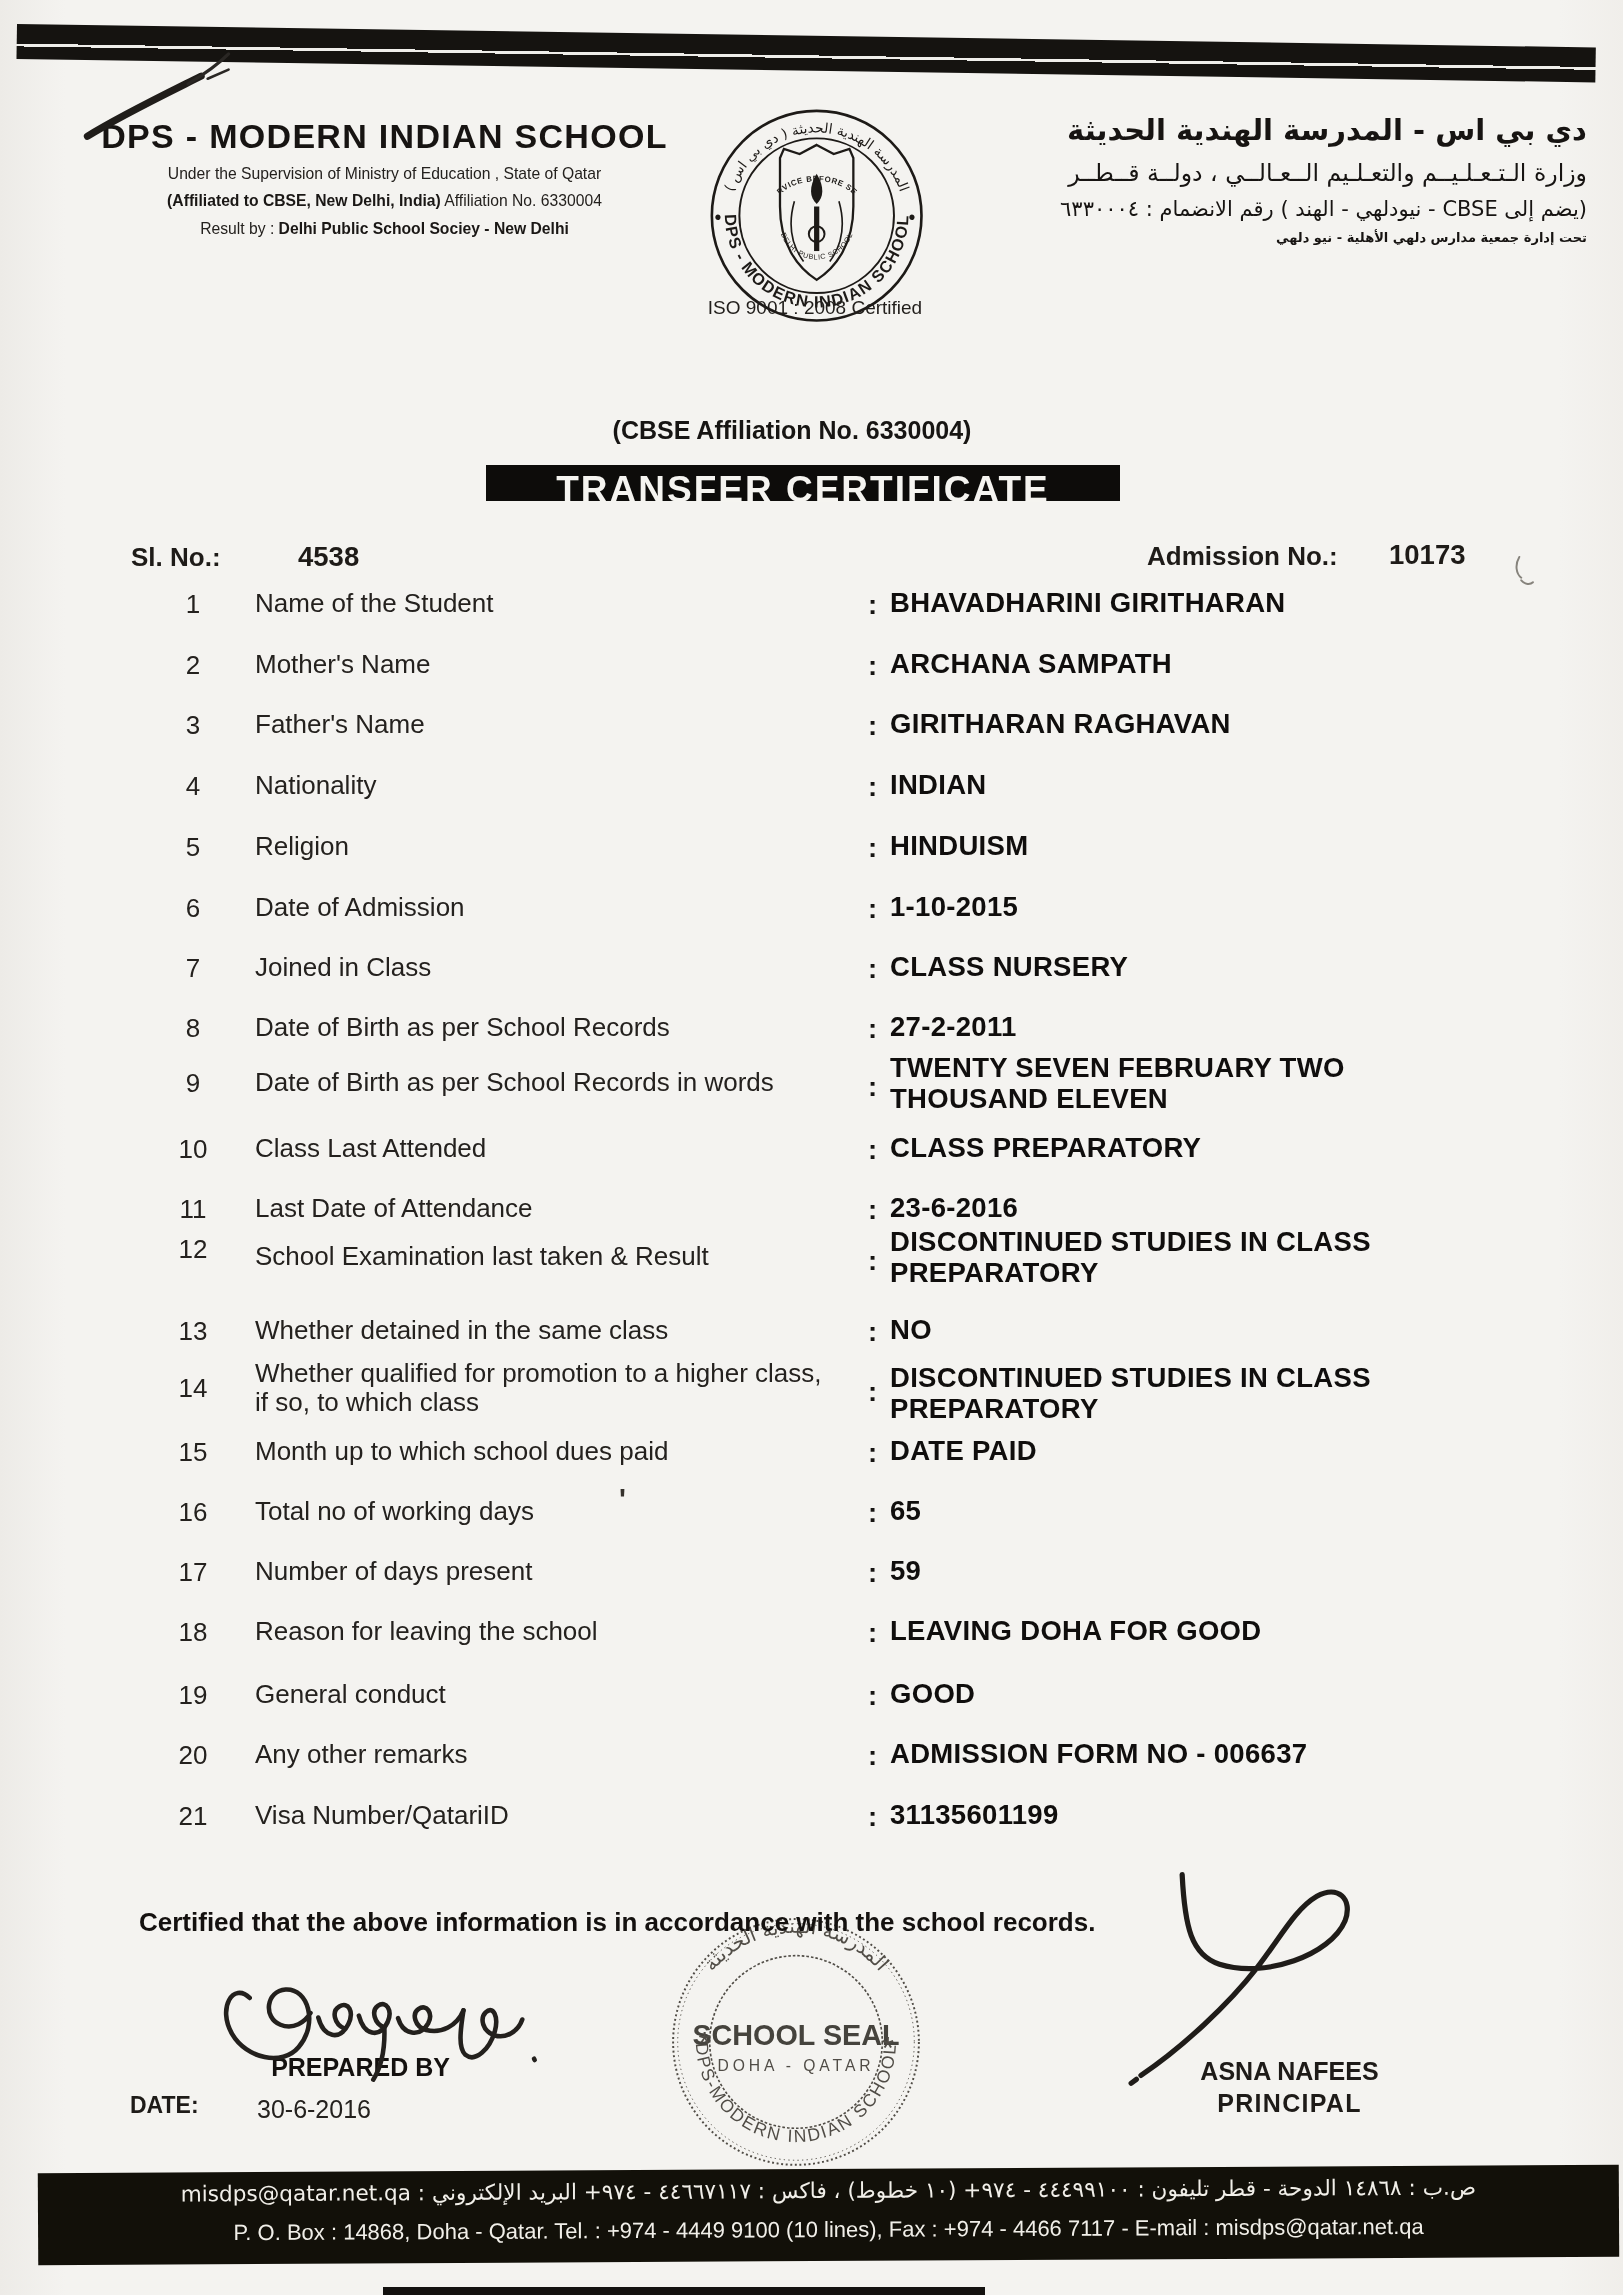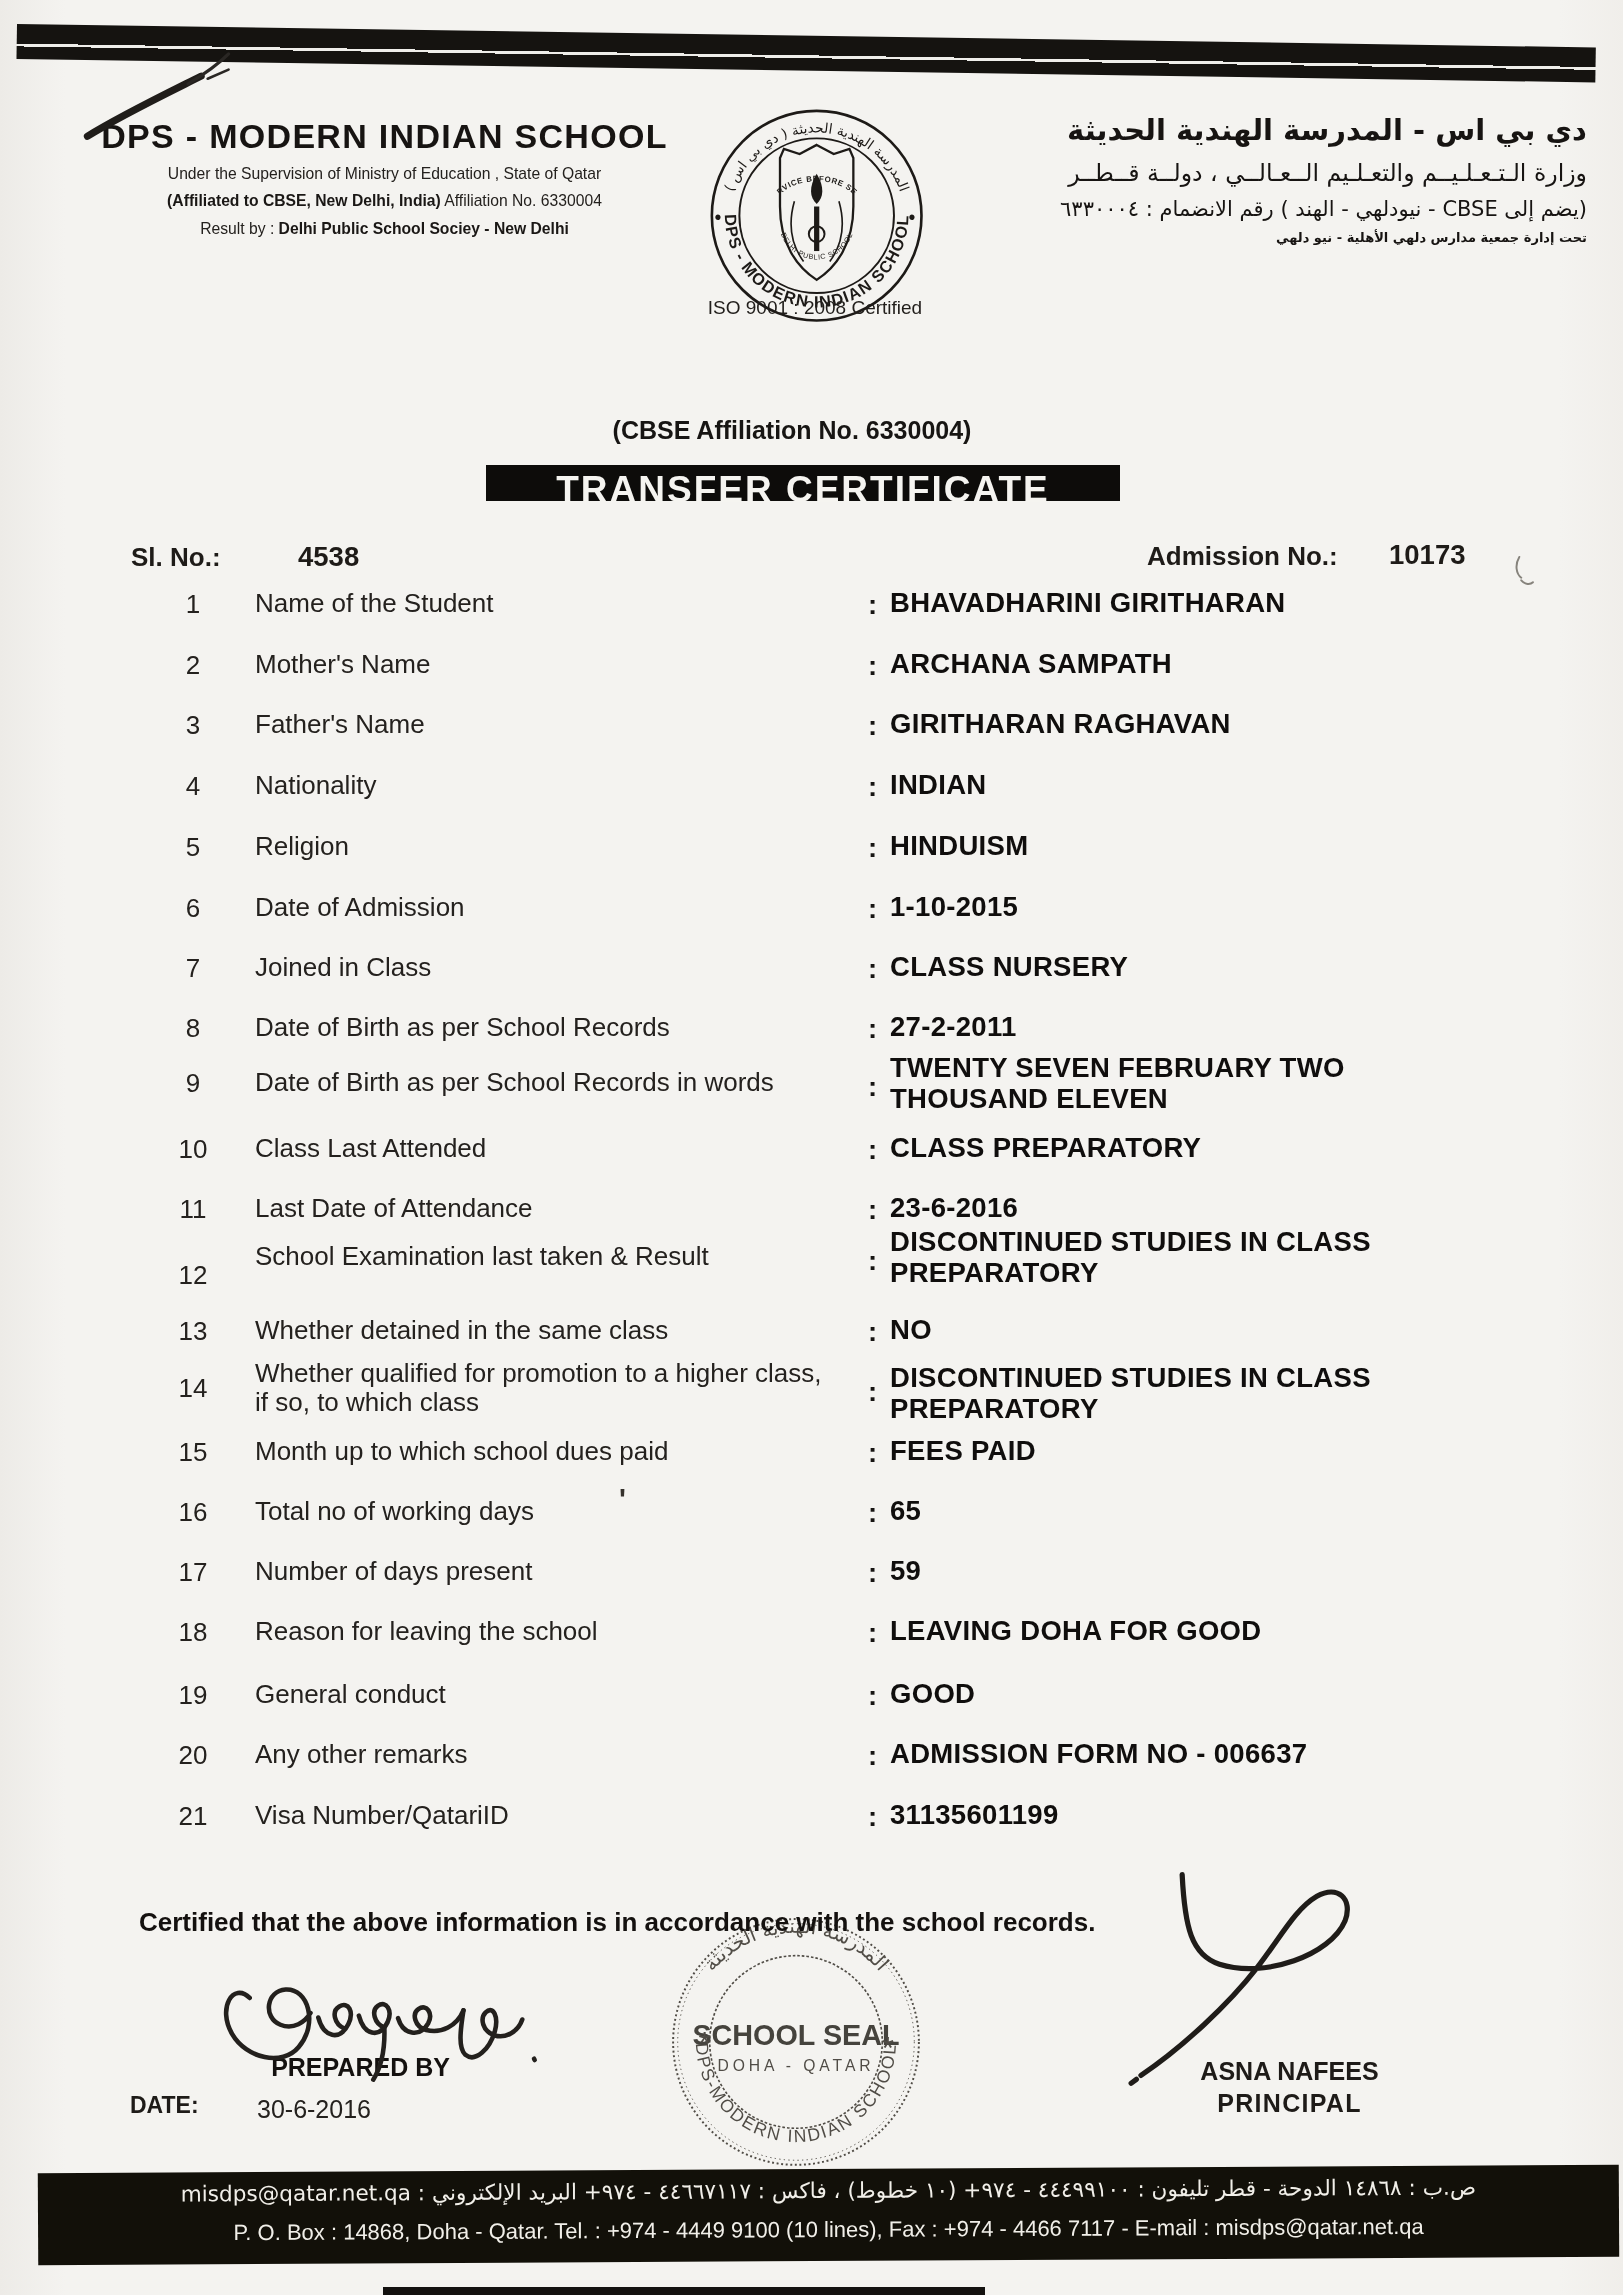--- a/index.html
+++ b/index.html
@@ -195,21 +195,21 @@
       <div class="value">CLASS PREPARATORY</div>
     </div>
   <div class="row" style="top:1194px">
       <span class="num">11</span>
       <span class="label">Last Date of Attendance</span>
       <span class="colon">:</span>
       <div class="value">23-6-2016</div>
     </div>
 
   <div class="row" style="top:1228px">
-    <span class="num" style="margin-top:32px">12</span>
+    <span class="num" style="margin-top:6px">12</span>
     <span class="label" style="margin-top:14.4px">School Examination last taken &amp; Result</span>
     <span class="colon" style="margin-top:17px">:</span>
     <div class="value">
         <div>DISCONTINUED STUDIES IN CLASS</div>
         <div>PREPARATORY</div>
       </div>
   </div>
 
   <div class="row" style="top:1316px">
       <span class="num">13</span>
@@ -228,21 +228,21 @@
     <div class="value">
         <div>DISCONTINUED STUDIES IN CLASS</div>
         <div>PREPARATORY</div>
       </div>
   </div>
 
   <div class="row" style="top:1437px">
       <span class="num">15</span>
       <span class="label">Month up to which school dues paid</span>
       <span class="colon">:</span>
-      <div class="value">FEES PAID</div>
+      <div class="value">DATE PAID</div>
     </div>
   <div class="row" style="top:1497px">
       <span class="num">16</span>
       <span class="label">Total no of working days</span>
       <span class="colon">:</span>
       <div class="value">65</div>
     </div>
   <div class="row" style="top:1557px">
       <span class="num">17</span>
       <span class="label">Number of days present</span>

